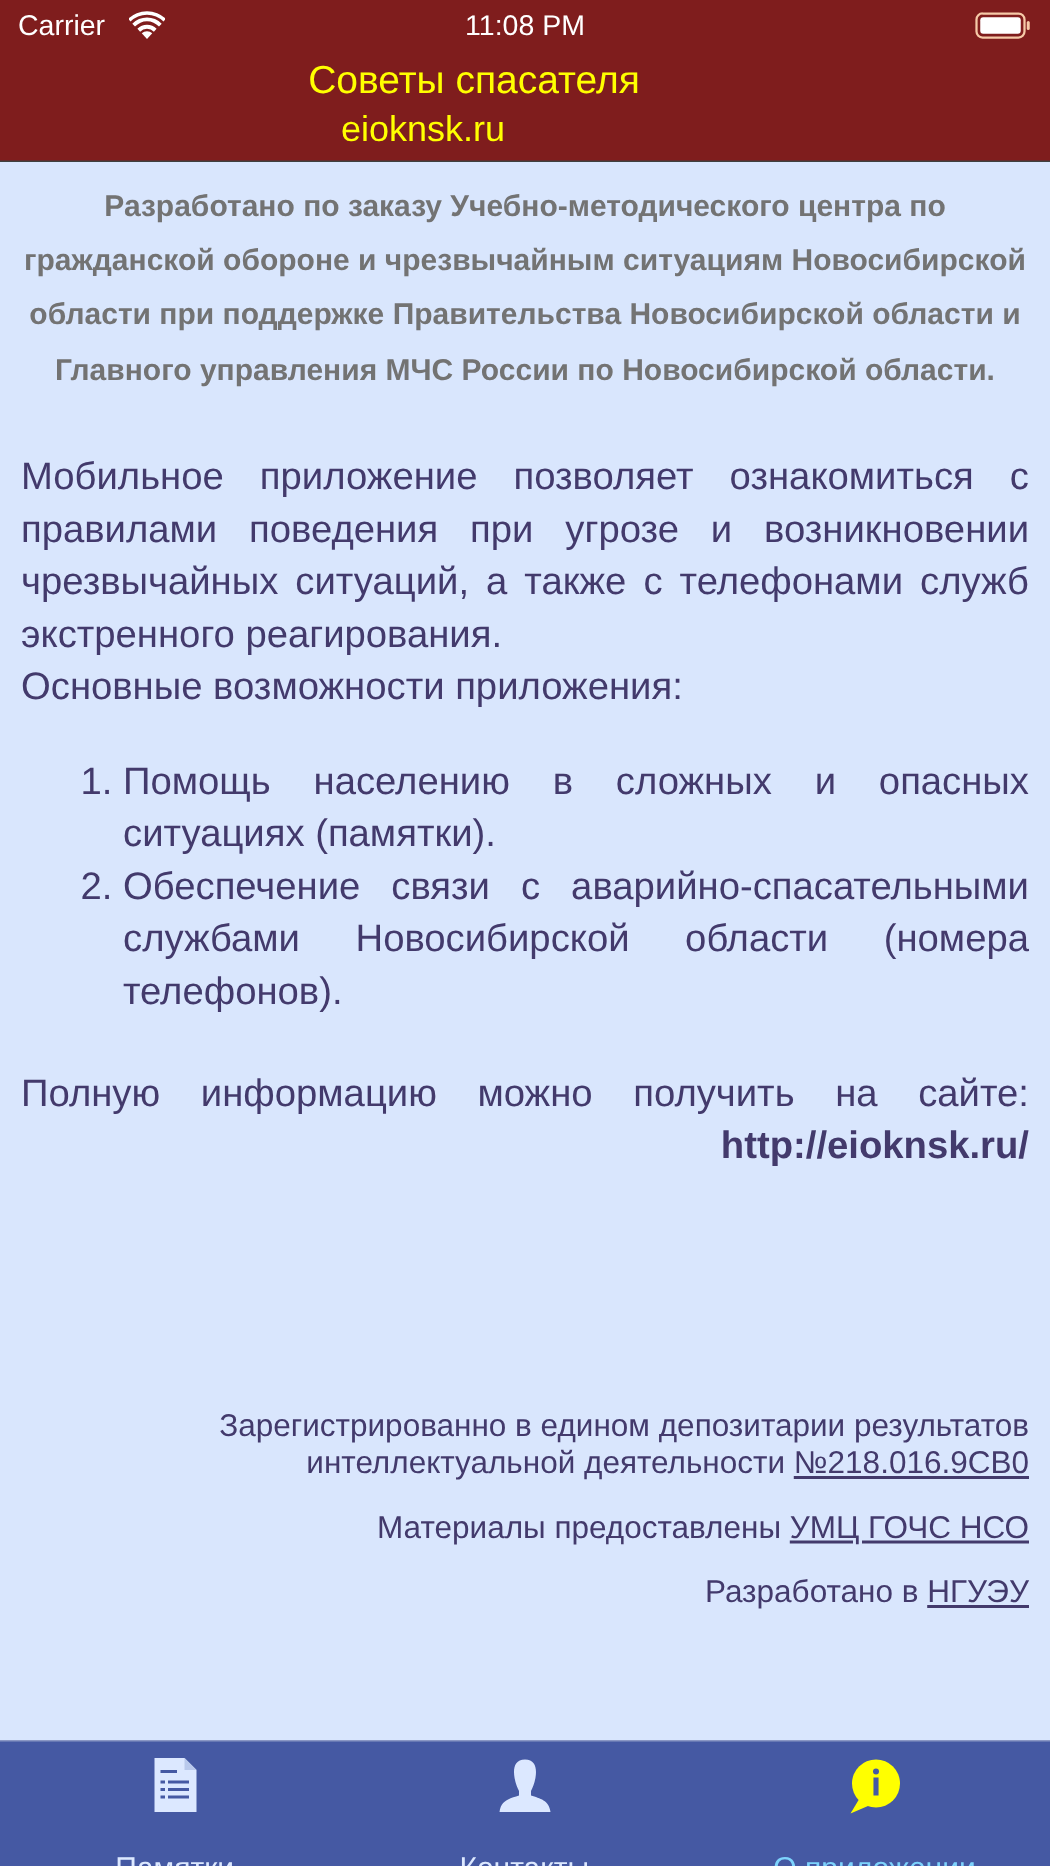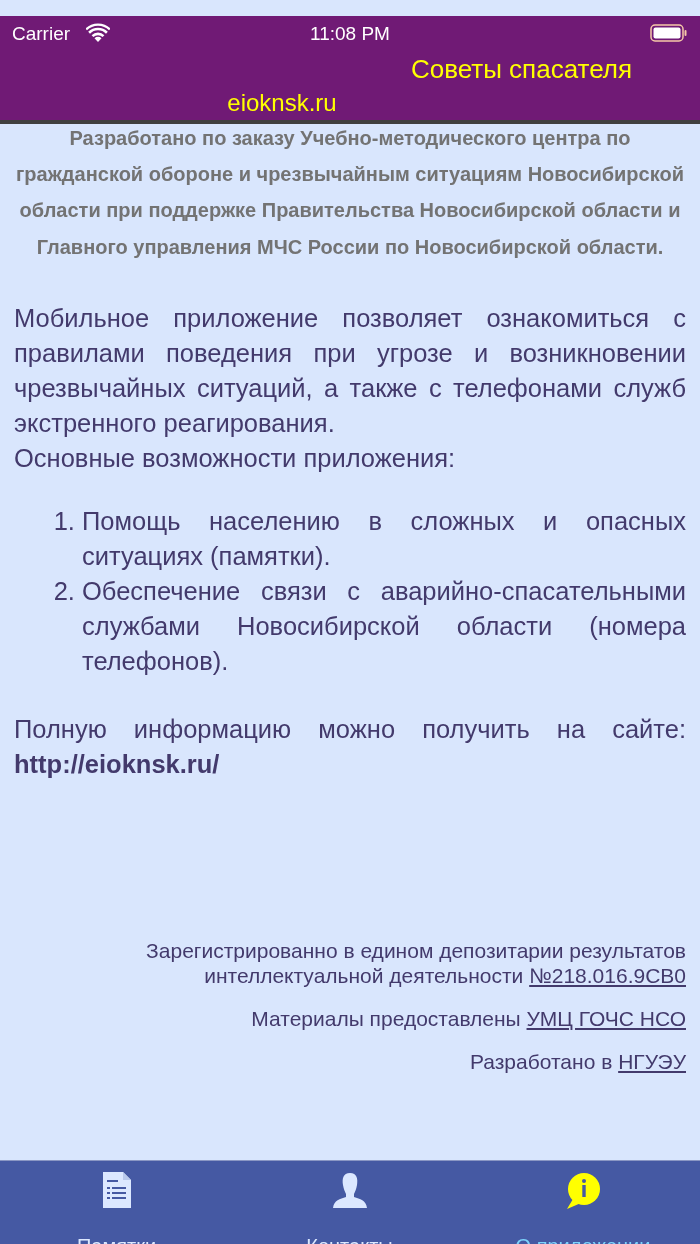--- a/index.html
+++ b/index.html
@@ -4,34 +4,34 @@
 <style>
   * { box-sizing: border-box; margin: 0; padding: 0; }
   html, body { width: 700px; height: 1244px; overflow: hidden; }
   body {
     font-family: "Liberation Sans", sans-serif;
     background: #d9e6fd;
     color: #433a6c;
     position: relative;
   }
   .header {
-    position: absolute; left: 0; top: 16px; width: 700px; height: 108px;
-    background: #701a75;
-    border-bottom: 4px solid #404040;
+    position: absolute; left: 0; top: 0; width: 700px; height: 108px;
+    background: #7f1d1d;
+    border-bottom: 1px solid #404040;
   }
   .statusbar {
     position: absolute; left: 0; top: 0; width: 700px; height: 36px;
     color: #ffffff; font-size: 19px;
   }
   .carrier { position: absolute; left: 12px; top: 7px; }
   .wifi { position: absolute; left: 86px; top: 7px; width: 24px; height: 20px; }
   .time { position: absolute; left: 0; width: 700px; top: 7px; text-align: center; font-weight: normal; }
   .battery { position: absolute; left: 650px; top: 8px; width: 38px; height: 18px; }
   .nav-title {
-    position: absolute; left: 0; top: 38px; width: 632px; text-align: right;
+    position: absolute; left: 0; top: 38px; width: 632px; text-align: center;
     color: #ffff00; font-size: 26px;
   }
   .nav-subtitle {
     position: absolute; left: 0; top: 73px; width: 564px; text-align: center;
     color: #ffff00; font-size: 24px;
   }
   .content {
     position: absolute; left: 14px; top: 120px; width: 672px;
   }
   .intro {
@@ -44,21 +44,21 @@
   }
   .features-title { font-weight: normal; font-size: 25.5px; line-height: 35px; }
   ol.features {
     margin-top: 28px; padding-left: 68px; font-size: 25.5px; line-height: 35px;
   }
   ol.features li { text-align: justify; text-align-last: left; padding-left: 0; }
   ol.features li::marker { color: #433a6c; }
   .more {
     margin-top: 33px; font-size: 25.5px; line-height: 35px; text-align: justify; text-align-last: justify;
   }
-  .more-link { font-weight: bold; font-size: 25.5px; line-height: 35px; display: block; text-align: left; }
+  .more-link { font-weight: bold; font-size: 25.5px; line-height: 35px; display: block; text-align: right; }
   .footer-notes {
     position: absolute; left: 14px; top: 938px; width: 672px; text-align: right;
     font-size: 21px; line-height: 25px; color: #433a6c;
   }
   .footer-notes p { margin-bottom: 18px; }
   .footer-notes a { color: #433a6c; text-decoration: underline; }
   .tabbar {
     position: absolute; left: 0; top: 1160px; width: 700px; height: 84px;
     background: #4559a3;
     border-top: 1px solid #8a97c4;

